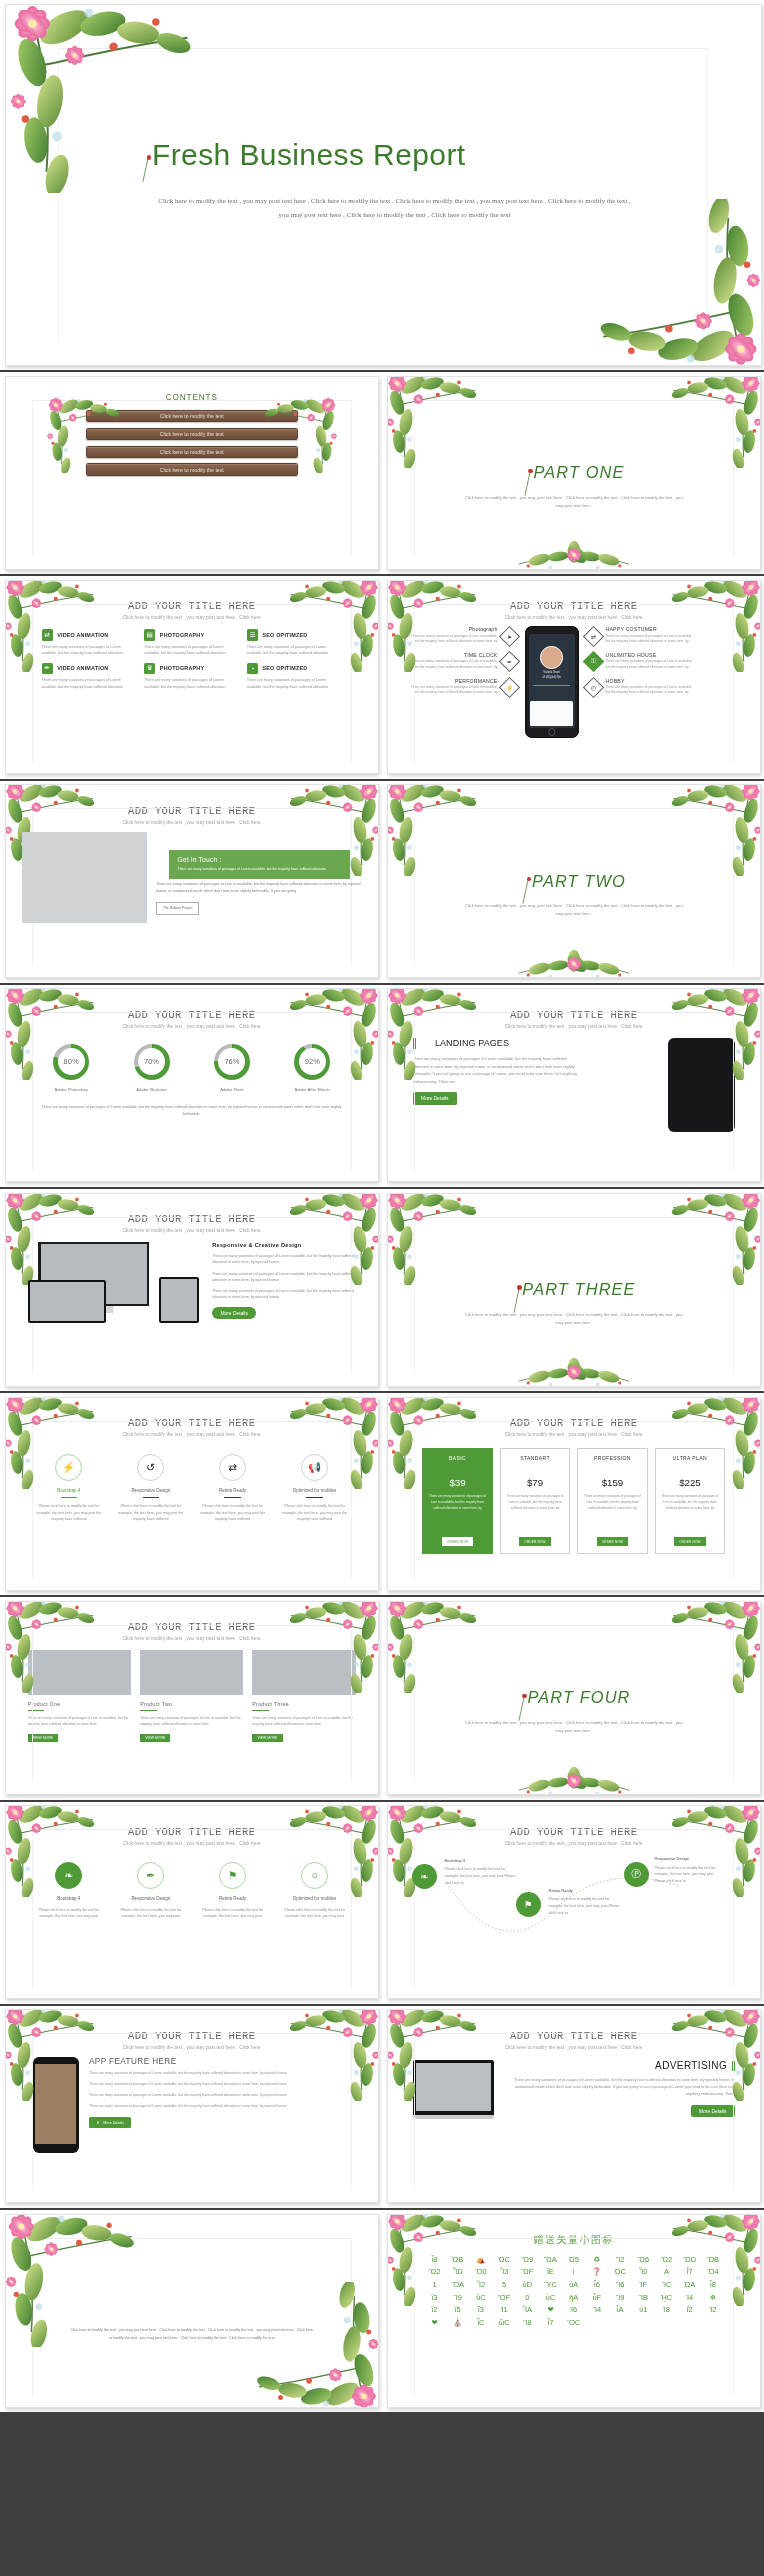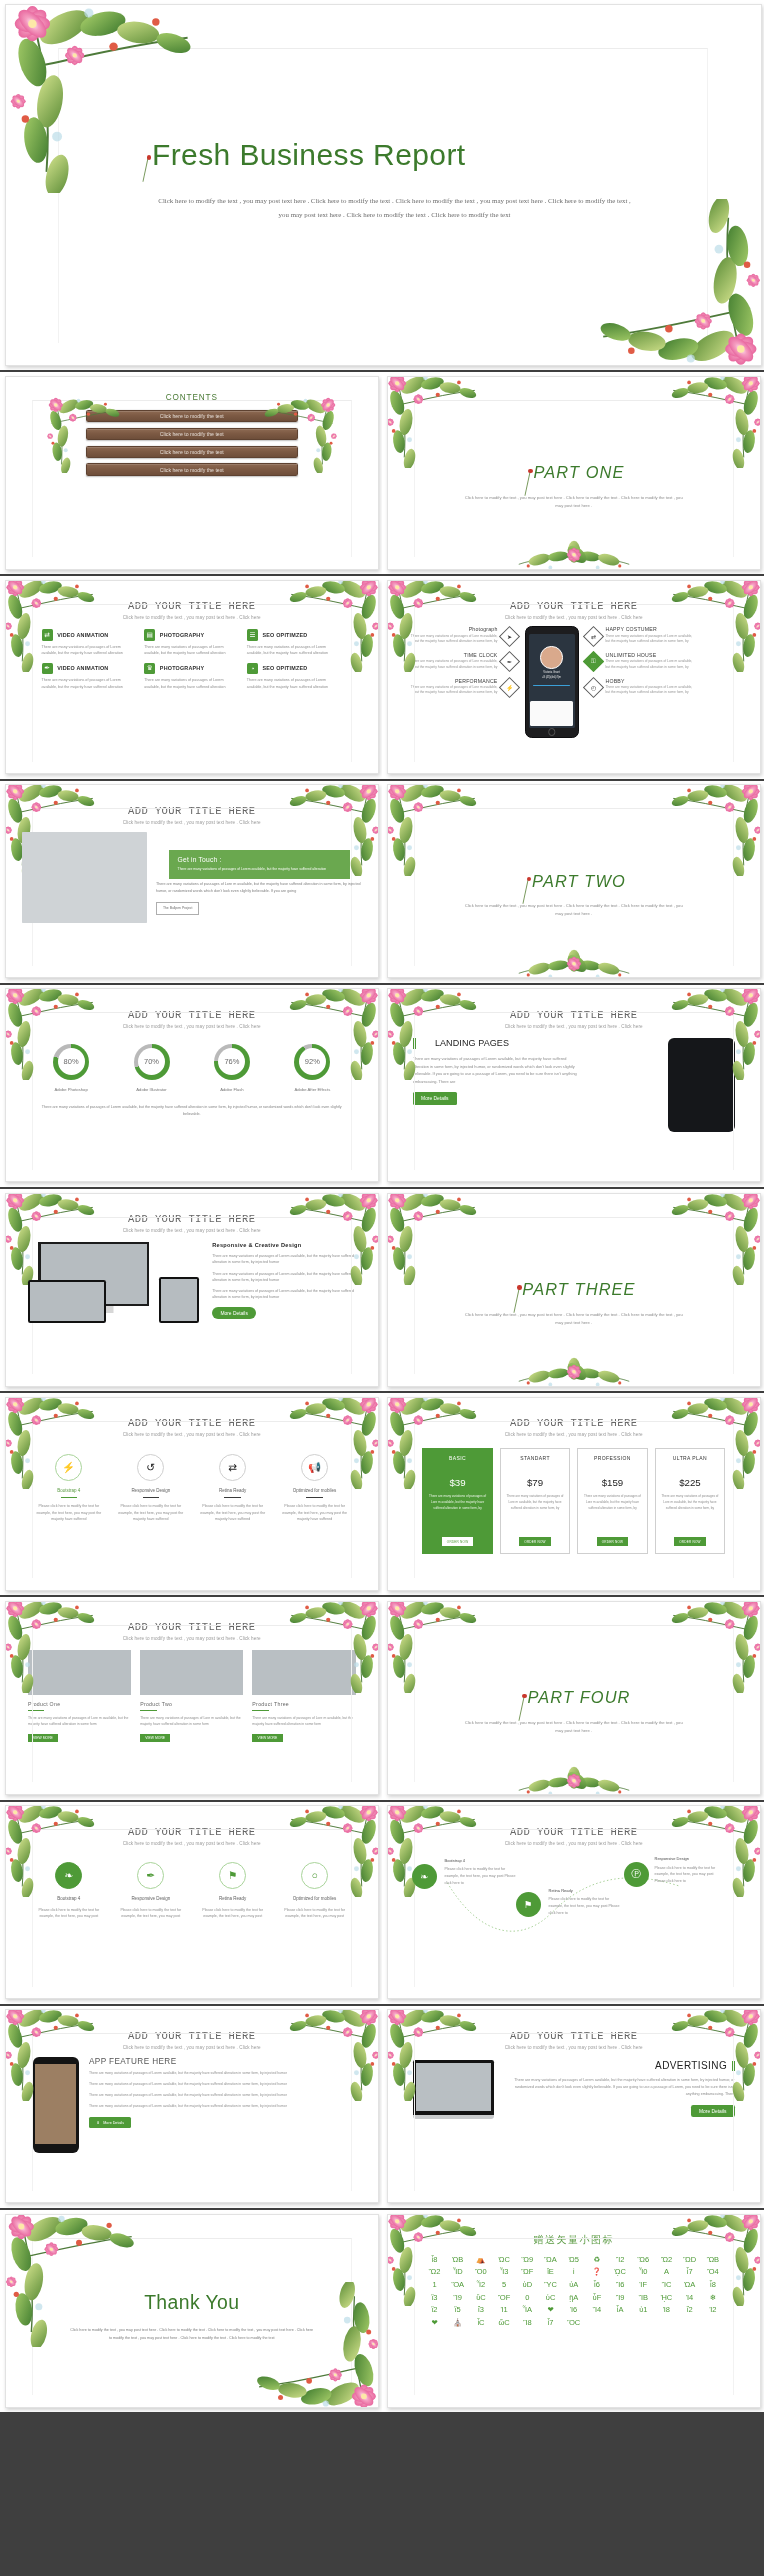--- a/index.html
+++ b/index.html
@@ -988,21 +988,20 @@
   <div class="row std">
     <div class="cell">
       <div class="slide">
         <div class="hairline"></div>
         <svg class="floral fl-tl" width="157" height="138" viewBox="0 0 120 110">
             <use href="#floral-cluster"></use>
           </svg>
         <svg class="floral fl-br" width="149" height="131" viewBox="0 0 120 110">
             <use href="#floral-cluster"></use>
           </svg>
-        <div class="ty-title">Thank You</div>
         <div class="ty-body">Click here to modify the text , you may post text here . Click here to modify the text . Click here to modify the text , you may post text here . Click here to modify the text , you may post text here . Click here to modify the text . Click here to modify the text</div>
       </div>
     </div>
     <div class="cell">
       <div class="slide">
         <div class="hairline"></div>
         <svg class="floral fl-tl" width="112" height="97" viewBox="0 0 120 110">
             <use href="#floral-cluster"></use>
           </svg>
         <svg class="floral fl-tr" width="112" height="97" viewBox="0 0 120 110">

